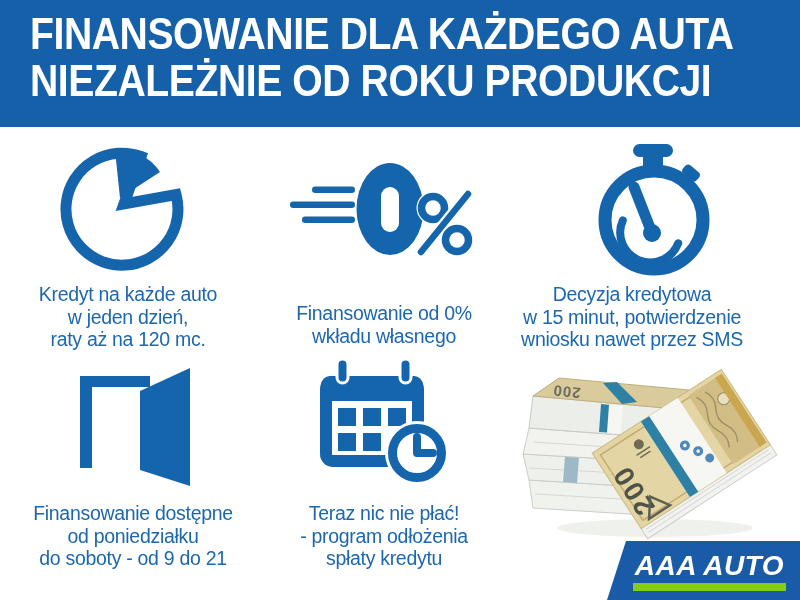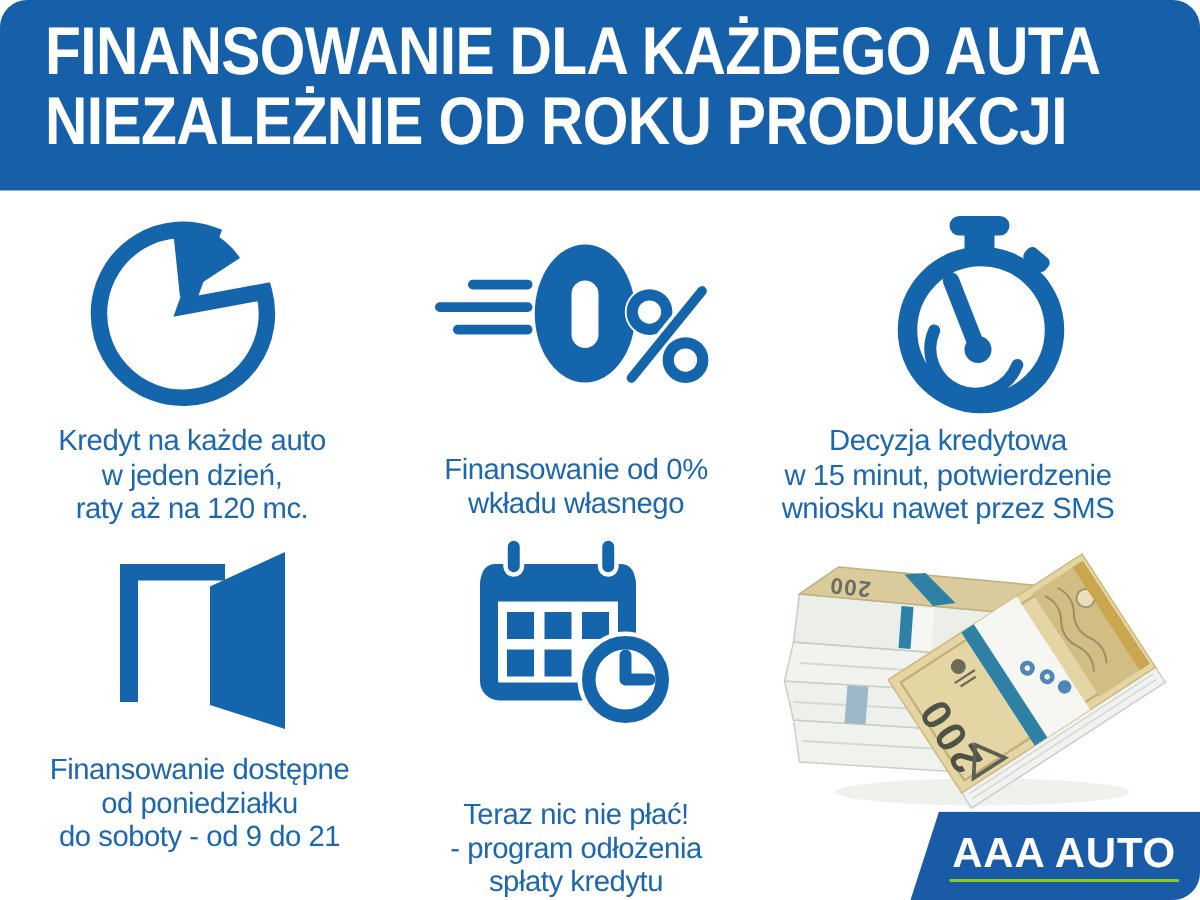--- a/index.html
+++ b/index.html
@@ -1,38 +1,38 @@
 <!DOCTYPE html>
 <html><head>
 <meta charset="utf-8">
 <style>
   html,body{margin:0;padding:0;background:#fff;}
   .stage{position:relative;width:800px;height:600px;background:#ffffff;overflow:hidden;
-         font-family:"Liberation Sans",sans-serif;border-radius:18px;}
+         font-family:"Liberation Sans",sans-serif;}
   
   .banner{position:absolute;left:0;top:0;width:800px;height:127px;background:#1560a9;}
   .banner-text{position:absolute;left:30px;top:10px;color:#ffffff;font-weight:bold;
                font-size:45px;line-height:47px;letter-spacing:-0.5px;white-space:nowrap;
                transform:scaleX(0.87);transform-origin:left top;}
   
   .caption{position:absolute;color:#1c67ae;font-weight:normal;font-size:19.5px;
            line-height:22.5px;text-align:center;white-space:pre-line;letter-spacing:-0.3px;}
   .cap1{left:3px;top:283px;width:250px;}
   .cap2{left:264px;top:283px;width:240px;margin-top:19px;}
   .cap3{left:500px;top:283px;width:264px;}
   .cap4{left:8px;top:502px;width:250px;}
-  .cap5{left:264px;top:532px;width:240px;}
+  .cap5{left:264px;top:502px;width:240px;}
   .icon{position:absolute;}
   svg{display:block;}
   
   .logo{position:absolute;left:600px;top:541px;width:200px;height:59px;background:#1a5ba8;
         clip-path:polygon(13% 0,100% 0,100% 100%,3.5% 100%);display:flex;align-items:center;
         justify-content:flex-end;padding-right:14px;box-sizing:border-box;}
-  .logo-text{color:#ffffff;font-weight:bold;font-size:28px;
-             letter-spacing:0.5px;border-bottom:2px solid #84cc16;padding:0 2px 2px 2px;
+  .logo-text{color:#ffffff;font-weight:bold;font-style:italic;font-size:28px;
+             letter-spacing:0.5px;border-bottom:8px solid #84cc16;padding:0 2px 2px 2px;
              line-height:30px;white-space:nowrap;}
 </style>
 </head>
 <body>
 
 <div class="stage">
 
   <div class="banner">
     <div class="banner-text">
       <div>FINANSOWANIE DLA KAŻDEGO AUTA</div>

